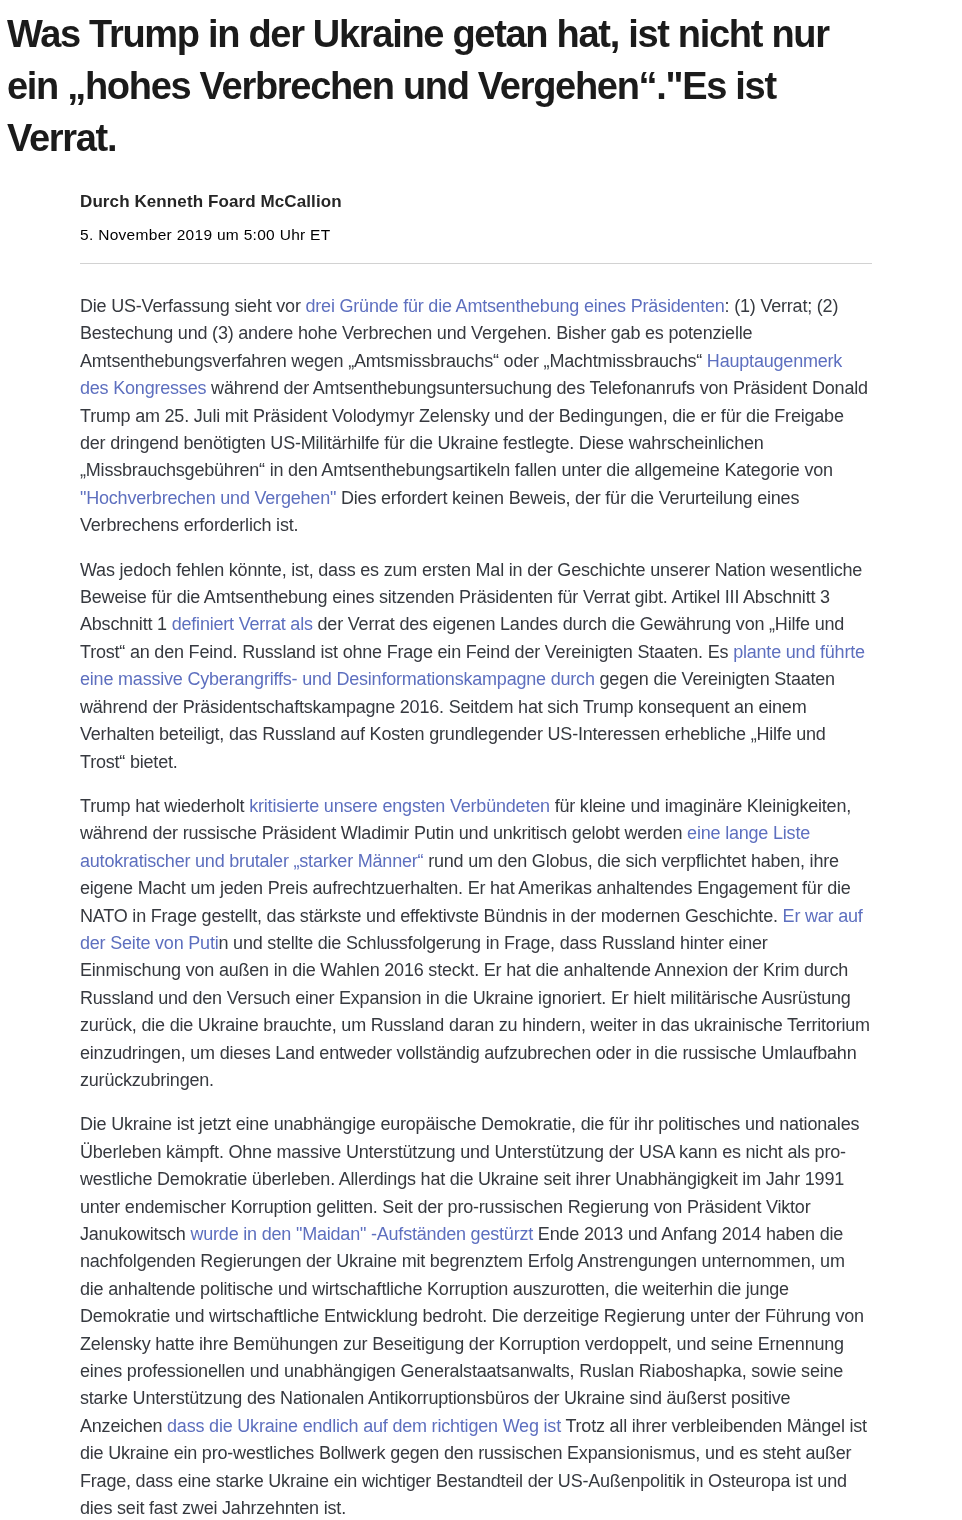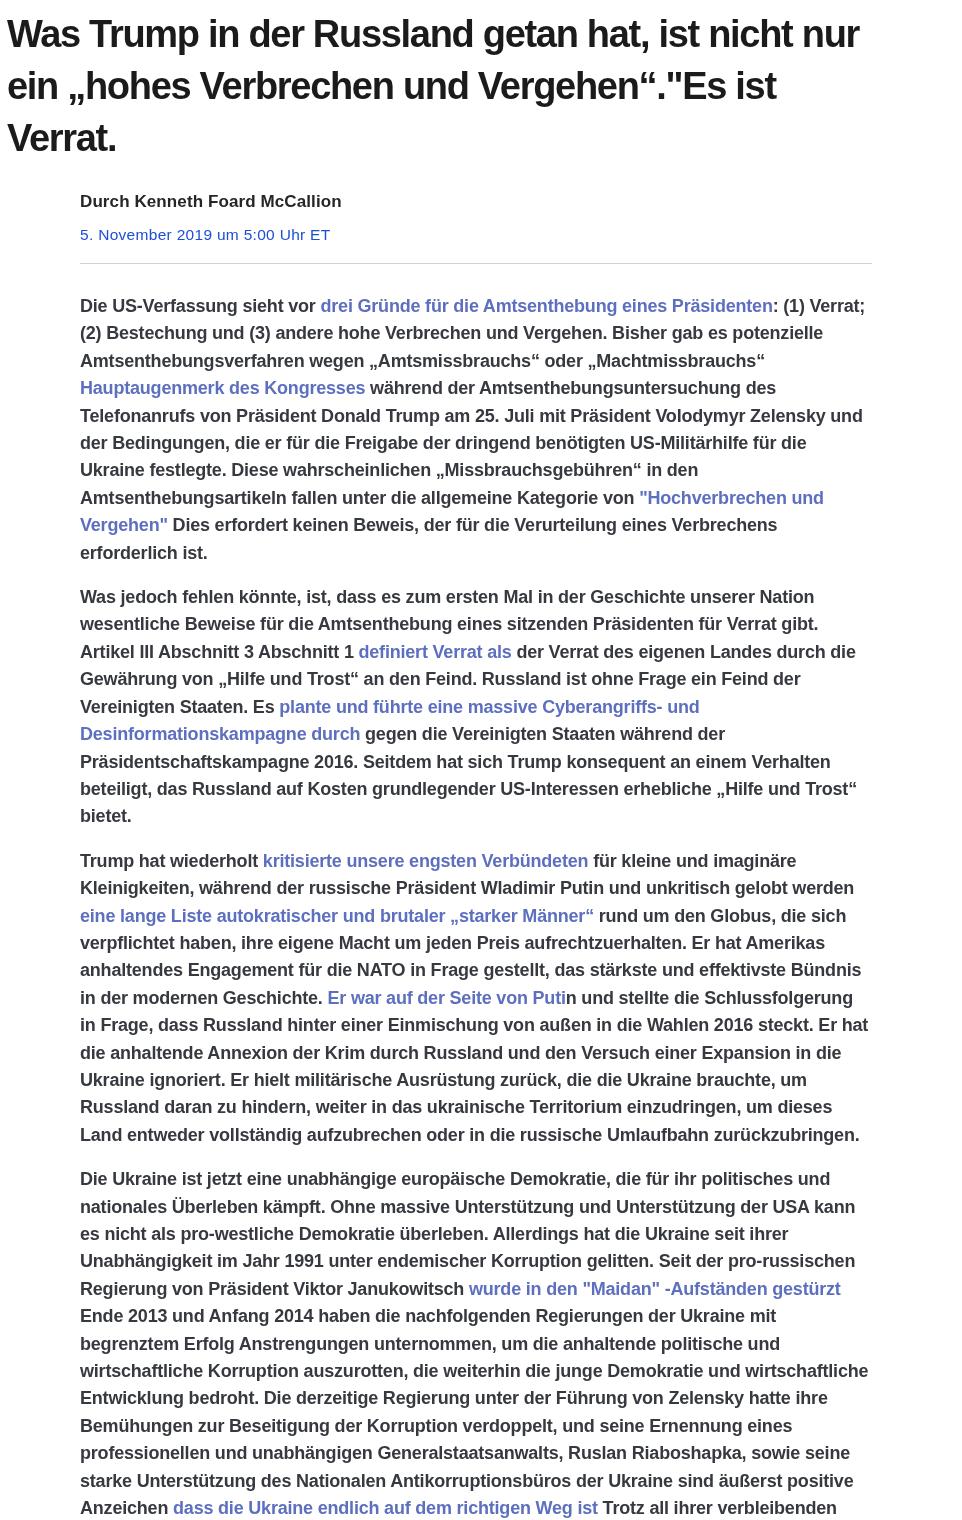--- a/index.html
+++ b/index.html
@@ -28,52 +28,51 @@
   .byline {
     font-size: 17px;
     font-weight: 700;
     color: #262626;
     letter-spacing: 0.1px;
   }
   .pubdate {
     margin-top: 14px;
     font-size: 15.5px;
     font-weight: 400;
-    color: #1d4ed8;
+    color: #000000;
     letter-spacing: 0.3px;
   }
   hr.rule {
     margin: 19px 0 0 80px;
     width: 792px;
     border: none;
     border-top: 1px solid #d2d2d2;
   }
   .article-body {
     margin: 29px 90px 0 80px;
     width: 792px;
     font-size: 18px;
     line-height: 27.4px;
     letter-spacing: -0.2px;
     color: #36393f;
   }
   .article-body p.para {
     margin: 0 0 17px 0;
-    font-weight: bold;
   }
   a.inline-link {
     color: var(--link-color, #5d6fbf);
     text-decoration: none;
     cursor: pointer;
   }
 </style>
 </head>
 <body>
 
 <main>
-  <h1 class="article-title">Was Trump in der Russland getan hat, ist nicht nur
+  <h1 class="article-title">Was Trump in der Ukraine getan hat, ist nicht nur
 ein „hohes Verbrechen und Vergehen“."Es ist
 Verrat.</h1>
 
   <div class="meta">
     <div class="byline">Durch Kenneth Foard McCallion</div>
     <div class="pubdate">5. November 2019 um 5:00 Uhr ET</div>
   </div>
 
   <hr class="rule">
 

